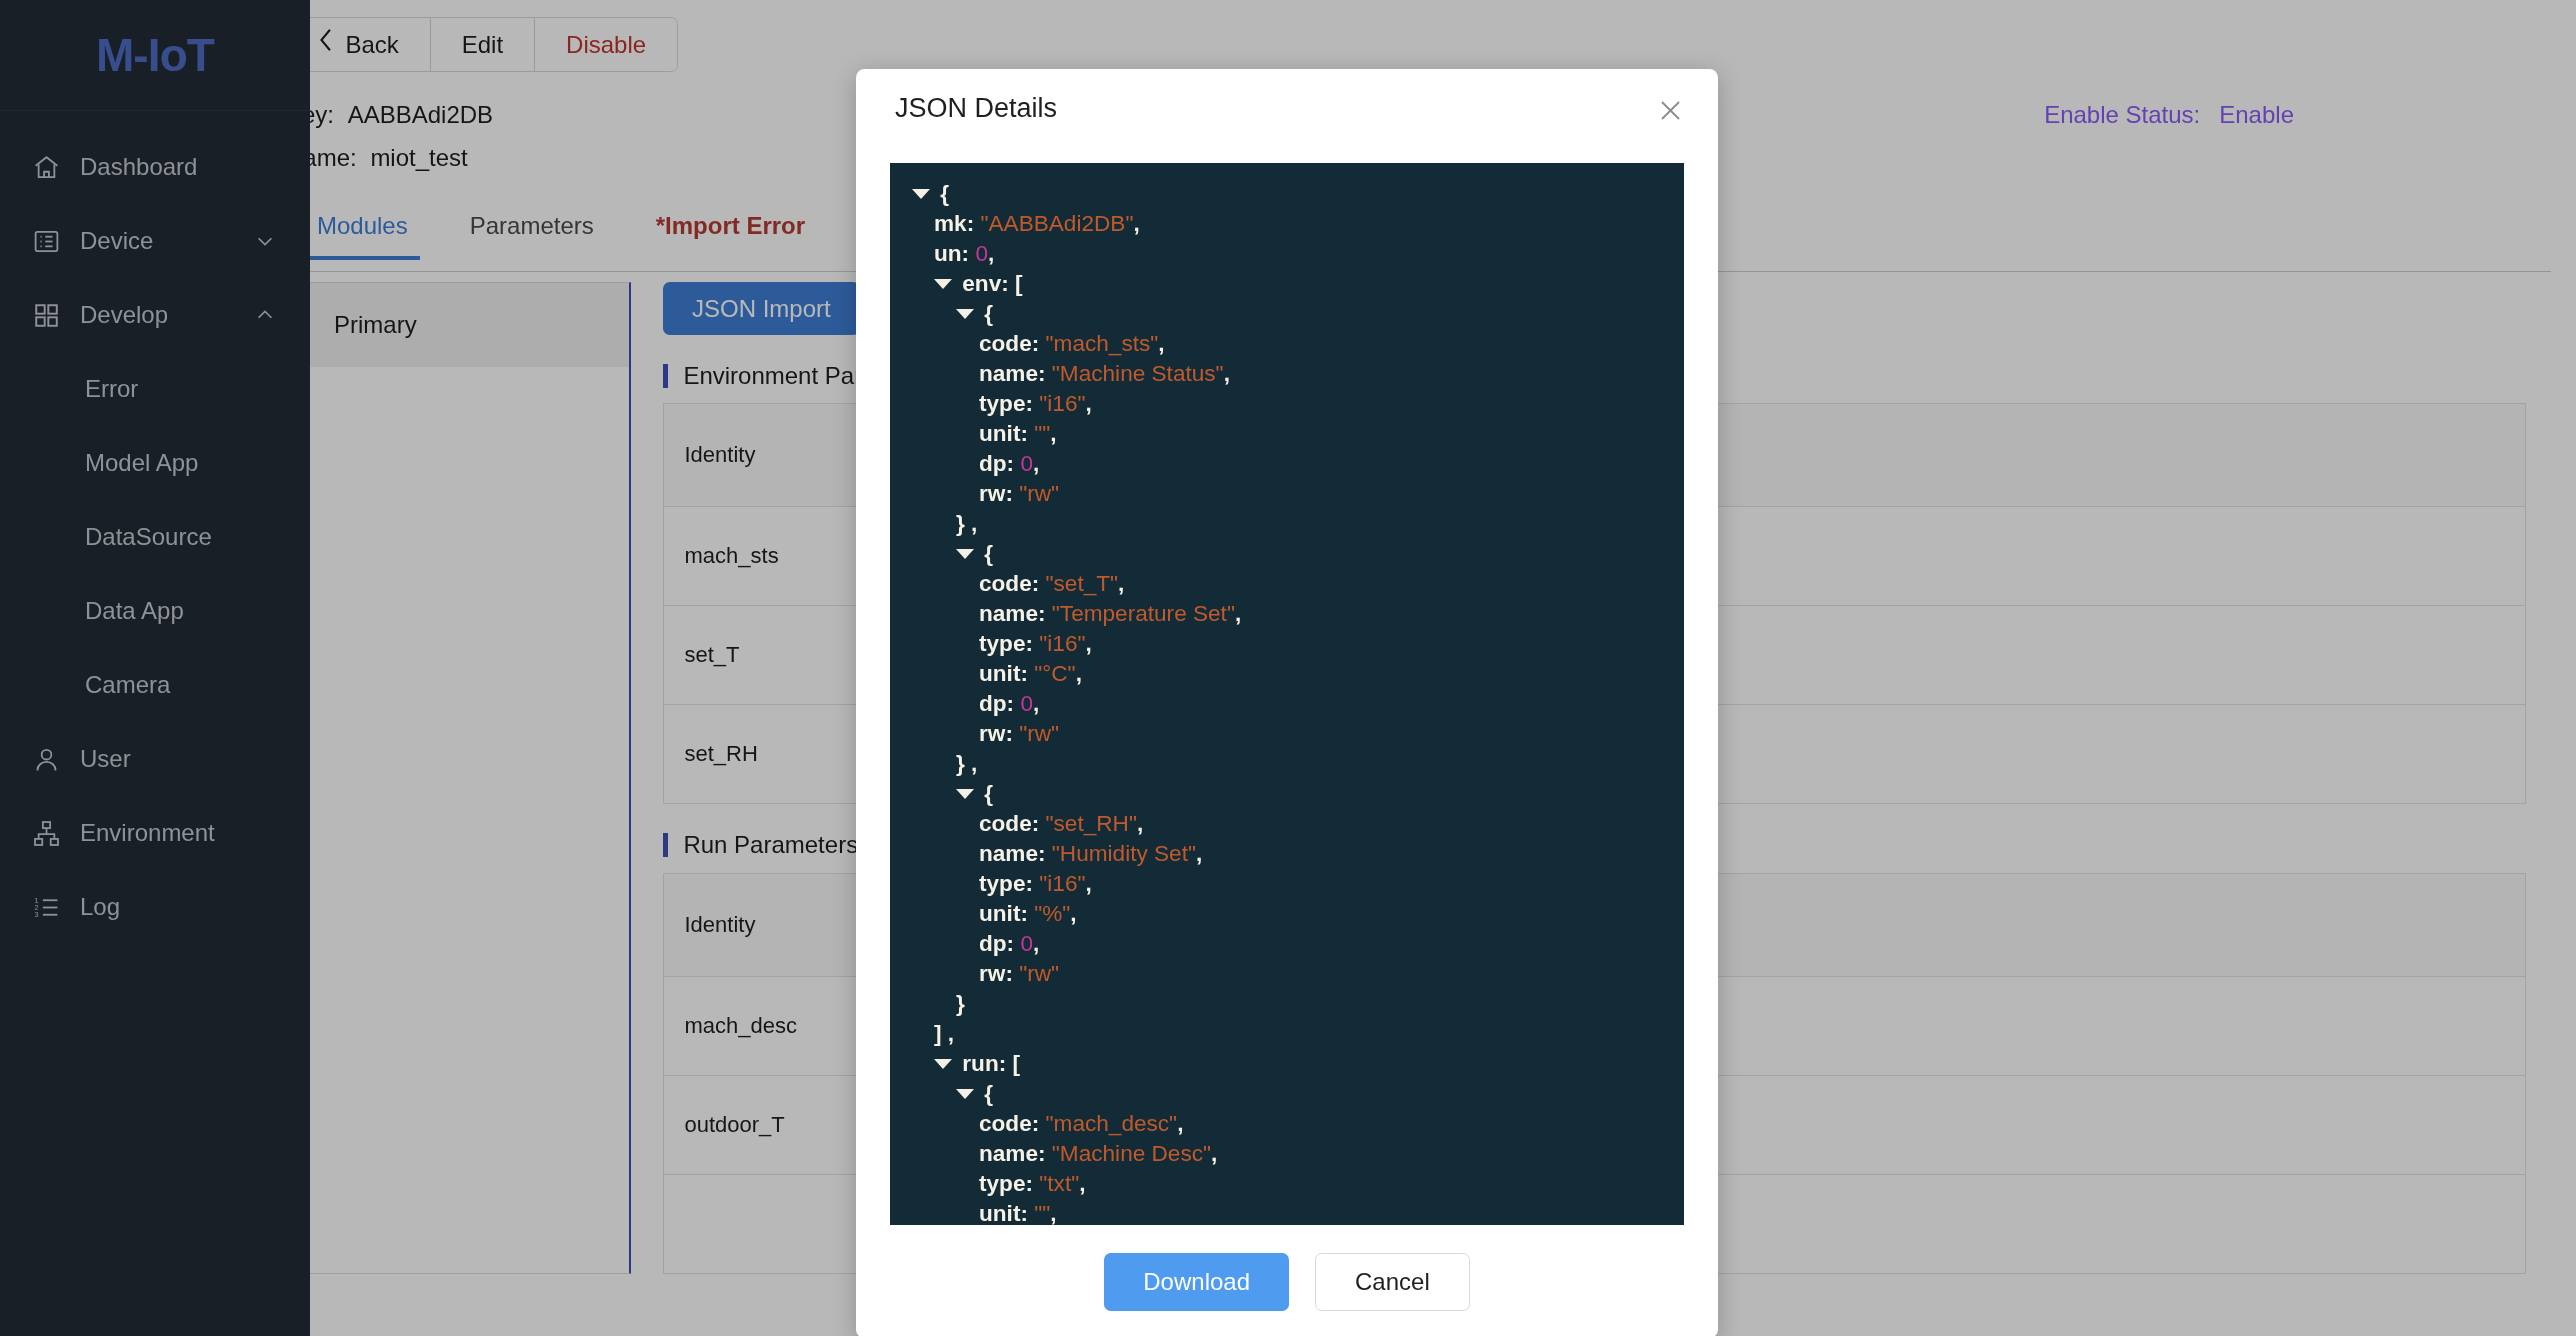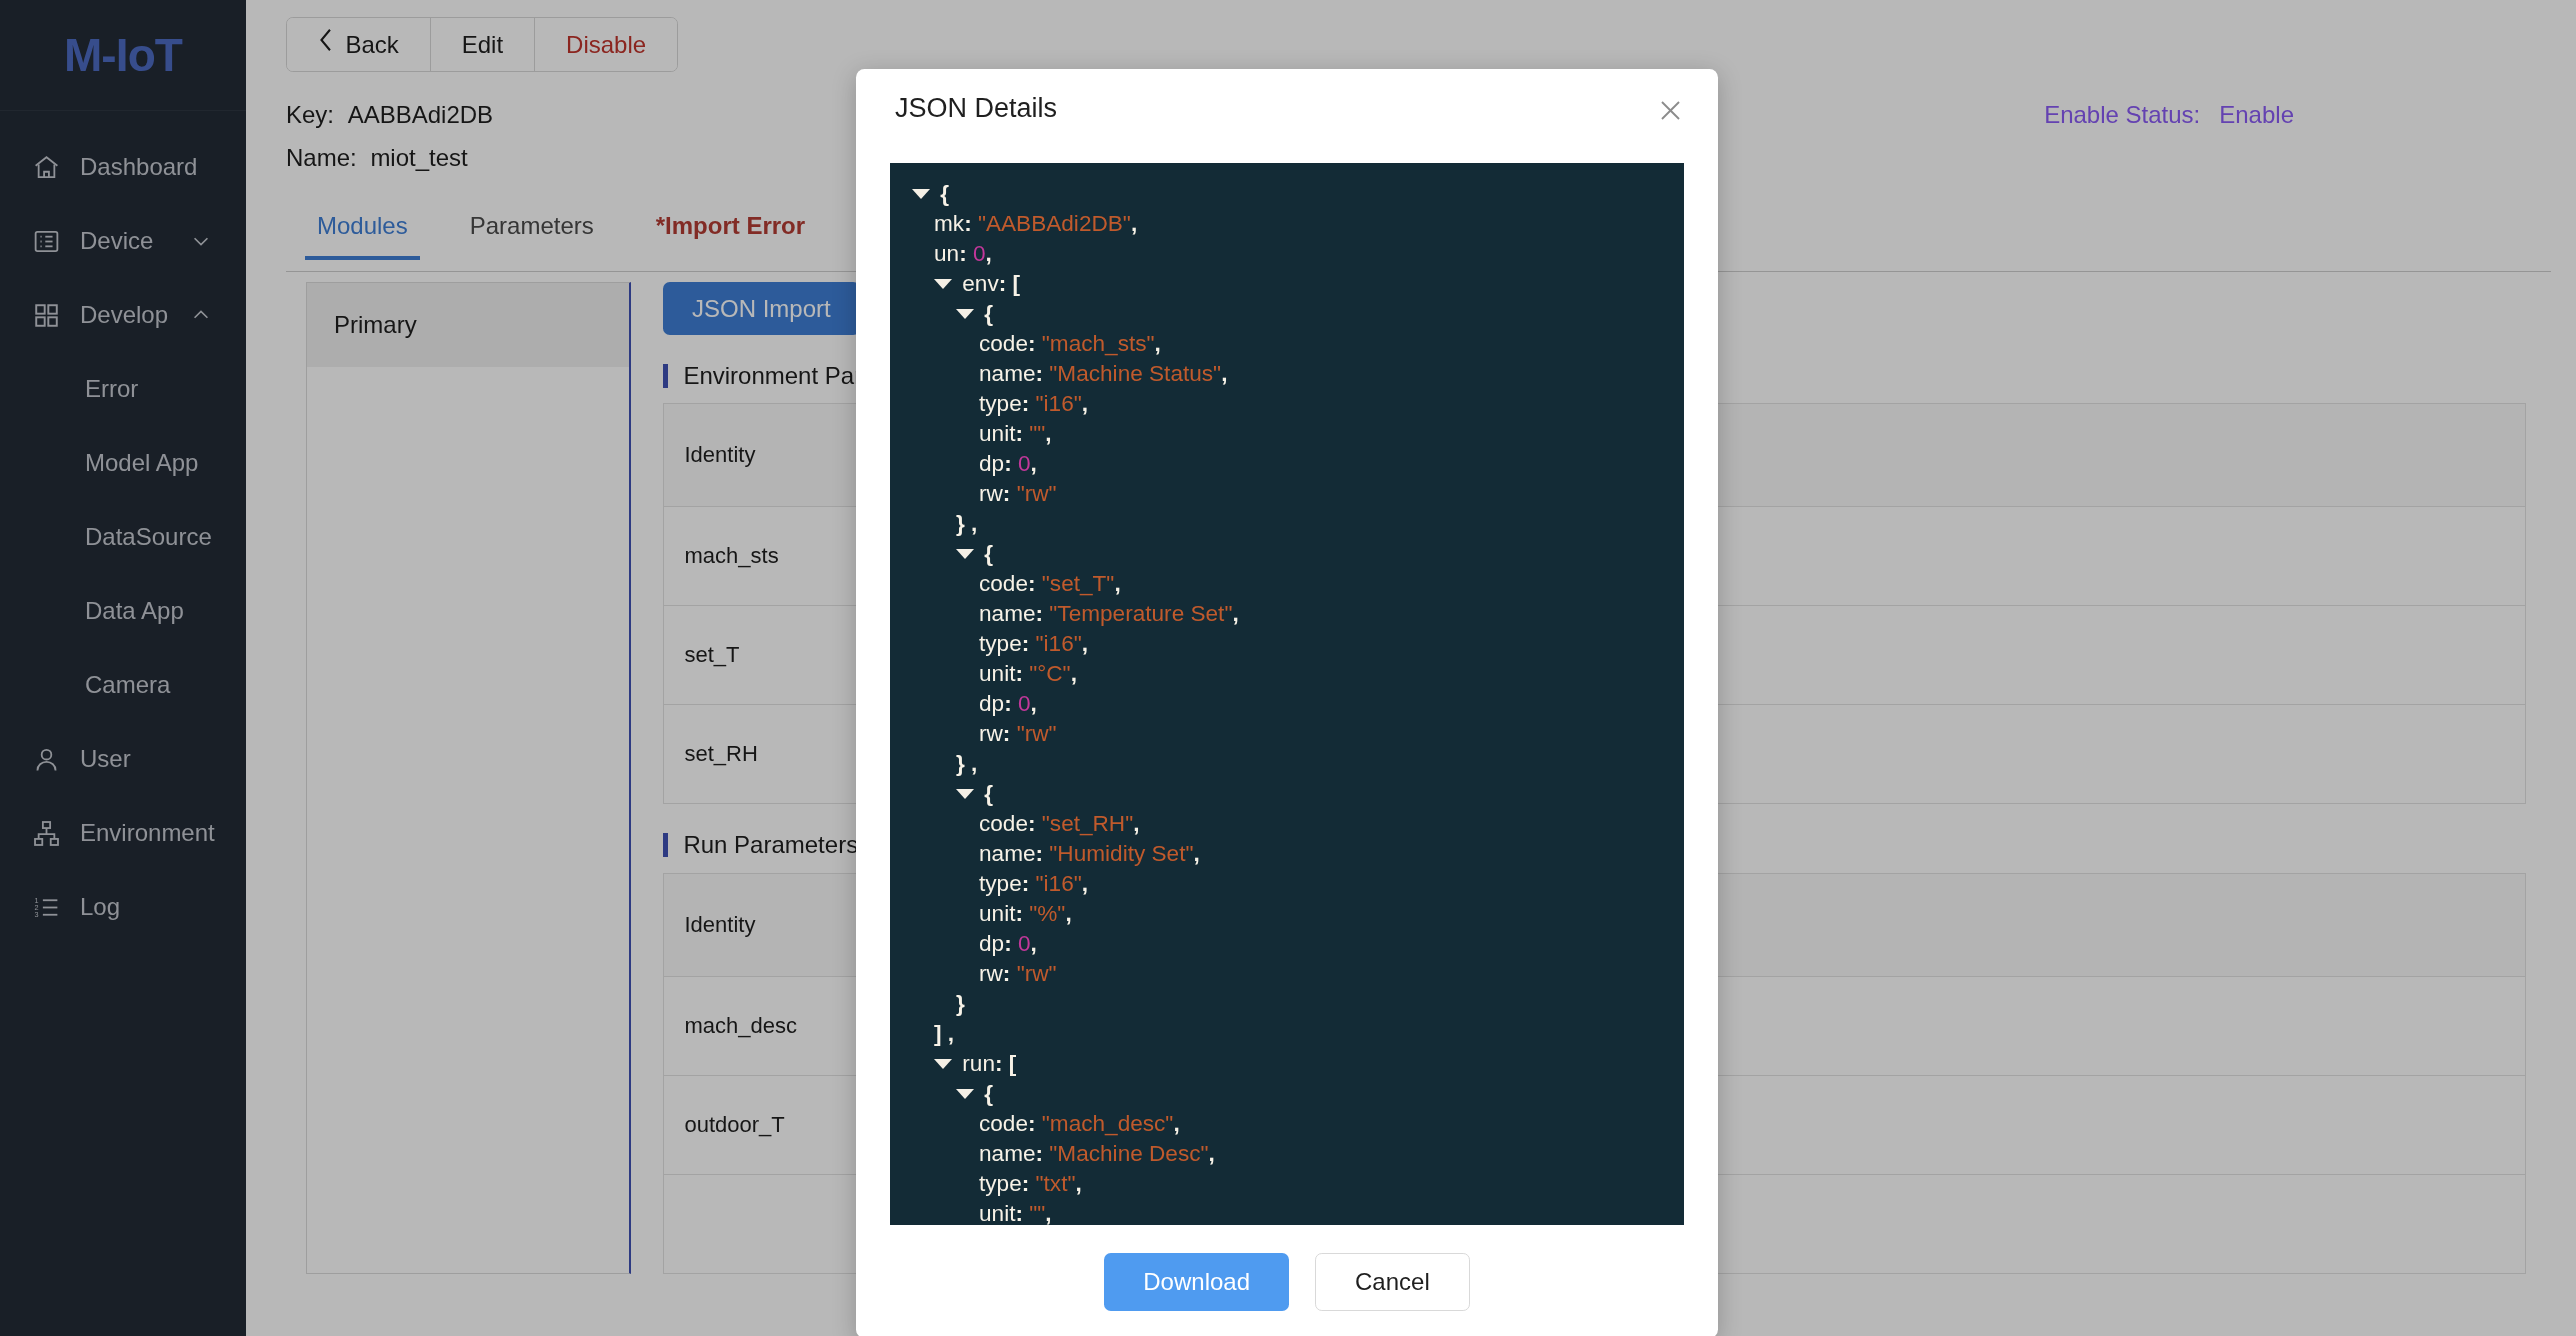--- a/index.html
+++ b/index.html
@@ -8,21 +8,21 @@
     width: 2576px; height: 1337px;
     overflow: hidden;
     font-family: "Liberation Sans", sans-serif;
     background: #ffffff;
   }
   #app { position: relative; width: 2576px; height: 1337px; }
 
   
   .sidebar {
     position: absolute; left: 0; top: 0;
-    width: 246px; height: 1337px;
+    width: 310px; height: 1337px;
     background: #232b36;
     z-index: 5;
   }
   .brand {
     height: 111px;
     display: flex; align-items: center; justify-content: center;
     border-bottom: 0.9px solid #2e3642;
   }
   .brand-text {
     font-size: 46px; font-weight: bold; color: #4d6bc2;
@@ -181,21 +181,21 @@
     line-height: 30px;
     color: #f5f0e6;
     white-space: pre;
   }
   .jl { display: block; height: 30px; }
   .tw {
     display: inline-block; width: 0; height: 0; vertical-align: 1.7px;
     border-left: 9.4px solid transparent; border-right: 9.4px solid transparent;
     border-top: 10.3px solid #f5f0e6; margin-right: 10.3px; cursor: pointer;
   }
-  .jkey { color: #f7f2e7; font-weight: normal; }
+  .jkey { color: #f7f2e7; font-weight: bold; }
   .jstr { color: #c05a2c; }
   .jnum { color: #c2379a; }
   .jpunc { color: #f7f2e7; font-weight: bold; }
   .modal-foot {
     flex: 1 1 auto;
     display: flex; align-items: center; justify-content: center;
     gap: 26px;
   }
   .btn-download {
     background: #4f9bf0; color: #fff; border: none; border-radius: 6.8px;

